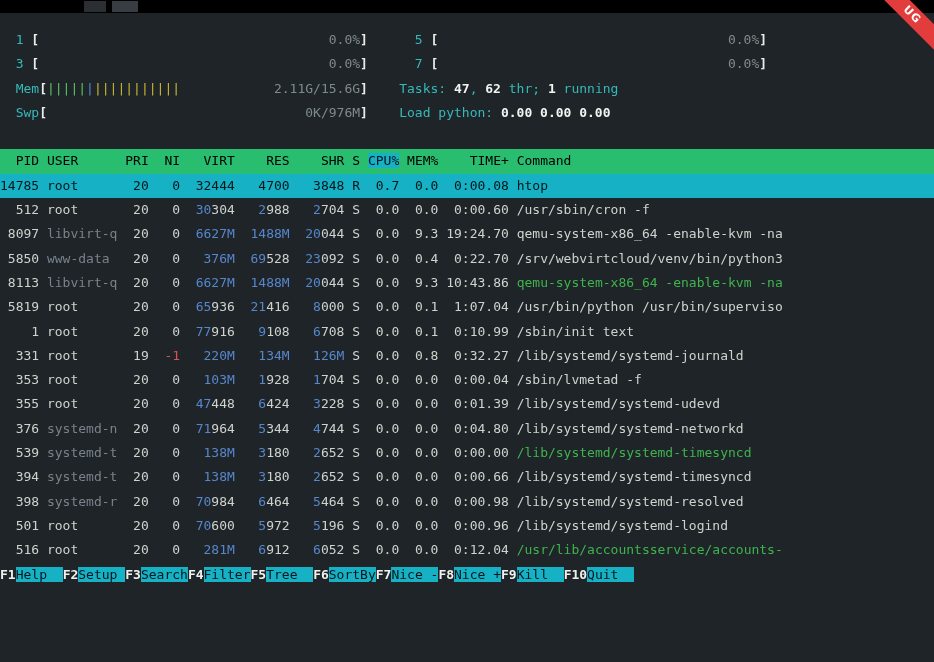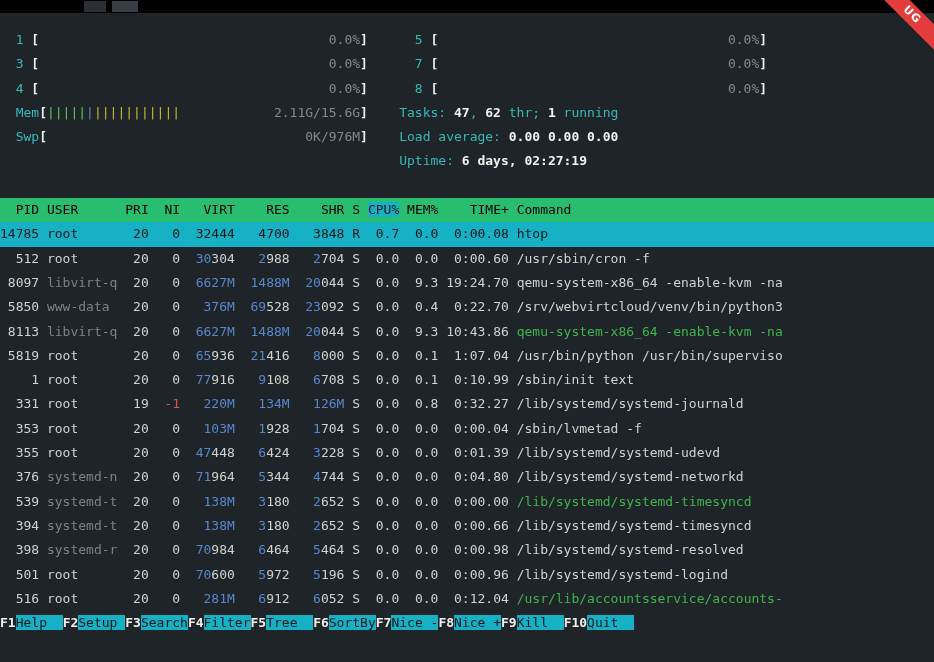--- a/index.html
+++ b/index.html
@@ -62,24 +62,22 @@
 <body>
 
 <div class="screen">
   <div class="topstrip">
     <div class="chrome-tab t1"></div>
     <div class="chrome-tab t2"></div>
   </div>
   <div class="content" id="content">
       <pre class="line"><span class="cyan">  1 </span><span class="bracket">[</span><span class="dim">                                     0.0%</span><span class="bracket">]</span><span>    </span><span class="cyan">  5 </span><span class="bracket">[</span><span class="dim">                                     0.0%</span><span class="bracket">]</span></pre>
       <pre class="line"><span class="cyan">  3 </span><span class="bracket">[</span><span class="dim">                                     0.0%</span><span class="bracket">]</span><span>    </span><span class="cyan">  7 </span><span class="bracket">[</span><span class="dim">                                     0.0%</span><span class="bracket">]</span></pre>
-      <pre class="line"><span class="cyan">  4 </span><span class="bracket">[</span><span class="dim">                                     0.0%</span><span class="bracket">]</span><span>    </span><span class="cyan">  8 </span><span class="bracket">[</span><span class="dim">                                     0.0%</span><span class="bracket">]</span></pre>
       <pre class="line"><span>  </span><span class="cyan">Mem</span><span class="bracket">[</span><span class="bar-green">|||||</span><span class="bar-blue">|</span><span class="bar-yellow">|||||||||||</span><span>            </span><span class="dim">2.11G/15.6G</span><span class="bracket">]</span><span>    </span><span class="cyan">Tasks: </span><span class="boldw">47</span><span class="cyan">, </span><span class="boldw">62</span><span class="cyan"> thr; </span><span class="boldw">1</span><span class="cyan"> running</span></pre>
-      <pre class="line"><span>  </span><span class="cyan">Swp</span><span class="bracket">[</span><span>                                 </span><span class="dim">0K/976M</span><span class="bracket">]</span><span>    </span><span class="cyan">Load average: </span><span class="boldw">0.00</span><span> </span><span class="boldw">0.00</span><span> </span><span class="boldw">0.00</span></pre>
-      <pre class="line"><span>                                                   </span><span class="cyan">Uptime: </span><span class="boldw">6 days, 02:27:19</span></pre>
+      <pre class="line"><span>  </span><span class="cyan">Swp</span><span class="bracket">[</span><span>                                 </span><span class="dim">0K/976M</span><span class="bracket">]</span><span>    </span><span class="cyan">Load python: </span><span class="boldw">0.00</span><span> </span><span class="boldw">0.00</span><span> </span><span class="boldw">0.00</span></pre>
       <pre class="line"></pre>
       <pre class="line header-bar"><span>  PID</span><span> </span><span>USER     </span><span> </span><span>PRI</span><span> </span><span> NI</span><span> </span><span>  VIRT</span><span> </span><span>   RES</span><span> </span><span>   SHR</span><span> </span><span>S</span><span> </span><span class="sort-col">CPU%</span><span> </span><span>MEM%</span><span> </span><span>   TIME+</span><span> </span><span>Command</span></pre>
       <pre class="line row selected"><span class="fg">14785</span><span> </span><span class="fg">root     </span><span> </span><span class="fg"> 20</span><span> </span><span class="fg">  0</span><span> </span><span class="blue"> 32</span><span class="fg">444</span><span> </span><span class="blue">  4</span><span class="fg">700</span><span> </span><span class="blue">  3</span><span class="fg">848</span><span> </span><span class="fg">R</span><span> </span><span class="fg"> 0.7</span><span> </span><span class="fg"> 0.0</span><span> </span><span class="fg"> 0:00.08</span><span> </span><span class="fg">htop</span></pre>
       <pre class="line row"><span class="fg">  512</span><span> </span><span class="fg">root     </span><span> </span><span class="fg"> 20</span><span> </span><span class="fg">  0</span><span> </span><span class="blue"> 30</span><span class="fg">304</span><span> </span><span class="blue">  2</span><span class="fg">988</span><span> </span><span class="blue">  2</span><span class="fg">704</span><span> </span><span class="fg">S</span><span> </span><span class="fg"> 0.0</span><span> </span><span class="fg"> 0.0</span><span> </span><span class="fg"> 0:00.60</span><span> </span><span class="fg">/usr/sbin/cron -f</span></pre>
       <pre class="line row"><span class="fg"> 8097</span><span> </span><span class="dimu">libvirt-q</span><span> </span><span class="fg"> 20</span><span> </span><span class="fg">  0</span><span> </span><span class="blue"> 6627M</span><span> </span><span class="blue"> 1488M</span><span> </span><span class="blue"> 20</span><span class="fg">044</span><span> </span><span class="fg">S</span><span> </span><span class="fg"> 0.0</span><span> </span><span class="fg"> 9.3</span><span> </span><span class="fg">19:24.70</span><span> </span><span class="fg">qemu-system-x86_64 -enable-kvm -na</span></pre>
       <pre class="line row"><span class="fg"> 5850</span><span> </span><span class="dimu">www-data </span><span> </span><span class="fg"> 20</span><span> </span><span class="fg">  0</span><span> </span><span class="blue">  376M</span><span> </span><span class="blue"> 69</span><span class="fg">528</span><span> </span><span class="blue"> 23</span><span class="fg">092</span><span> </span><span class="fg">S</span><span> </span><span class="fg"> 0.0</span><span> </span><span class="fg"> 0.4</span><span> </span><span class="fg"> 0:22.70</span><span> </span><span class="fg">/srv/webvirtcloud/venv/bin/python3</span></pre>
       <pre class="line row"><span class="fg"> 8113</span><span> </span><span class="dimu">libvirt-q</span><span> </span><span class="fg"> 20</span><span> </span><span class="fg">  0</span><span> </span><span class="blue"> 6627M</span><span> </span><span class="blue"> 1488M</span><span> </span><span class="blue"> 20</span><span class="fg">044</span><span> </span><span class="fg">S</span><span> </span><span class="fg"> 0.0</span><span> </span><span class="fg"> 9.3</span><span> </span><span class="fg">10:43.86</span><span> </span><span class="green">qemu-system-x86_64 -enable-kvm -na</span></pre>
       <pre class="line row"><span class="fg"> 5819</span><span> </span><span class="fg">root     </span><span> </span><span class="fg"> 20</span><span> </span><span class="fg">  0</span><span> </span><span class="blue"> 65</span><span class="fg">936</span><span> </span><span class="blue"> 21</span><span class="fg">416</span><span> </span><span class="blue">  8</span><span class="fg">000</span><span> </span><span class="fg">S</span><span> </span><span class="fg"> 0.0</span><span> </span><span class="fg"> 0.1</span><span> </span><span class="fg"> 1:07.04</span><span> </span><span class="fg">/usr/bin/python /usr/bin/superviso</span></pre>
       <pre class="line row"><span class="fg">    1</span><span> </span><span class="fg">root     </span><span> </span><span class="fg"> 20</span><span> </span><span class="fg">  0</span><span> </span><span class="blue"> 77</span><span class="fg">916</span><span> </span><span class="blue">  9</span><span class="fg">108</span><span> </span><span class="blue">  6</span><span class="fg">708</span><span> </span><span class="fg">S</span><span> </span><span class="fg"> 0.0</span><span> </span><span class="fg"> 0.1</span><span> </span><span class="fg"> 0:10.99</span><span> </span><span class="fg">/sbin/init text</span></pre>
       <pre class="line row"><span class="fg">  331</span><span> </span><span class="fg">root     </span><span> </span><span class="fg"> 19</span><span> </span><span class="red"> -1</span><span> </span><span class="blue">  220M</span><span> </span><span class="blue">  134M</span><span> </span><span class="blue">  126M</span><span> </span><span class="fg">S</span><span> </span><span class="fg"> 0.0</span><span> </span><span class="fg"> 0.8</span><span> </span><span class="fg"> 0:32.27</span><span> </span><span class="fg">/lib/systemd/systemd-journald</span></pre>

